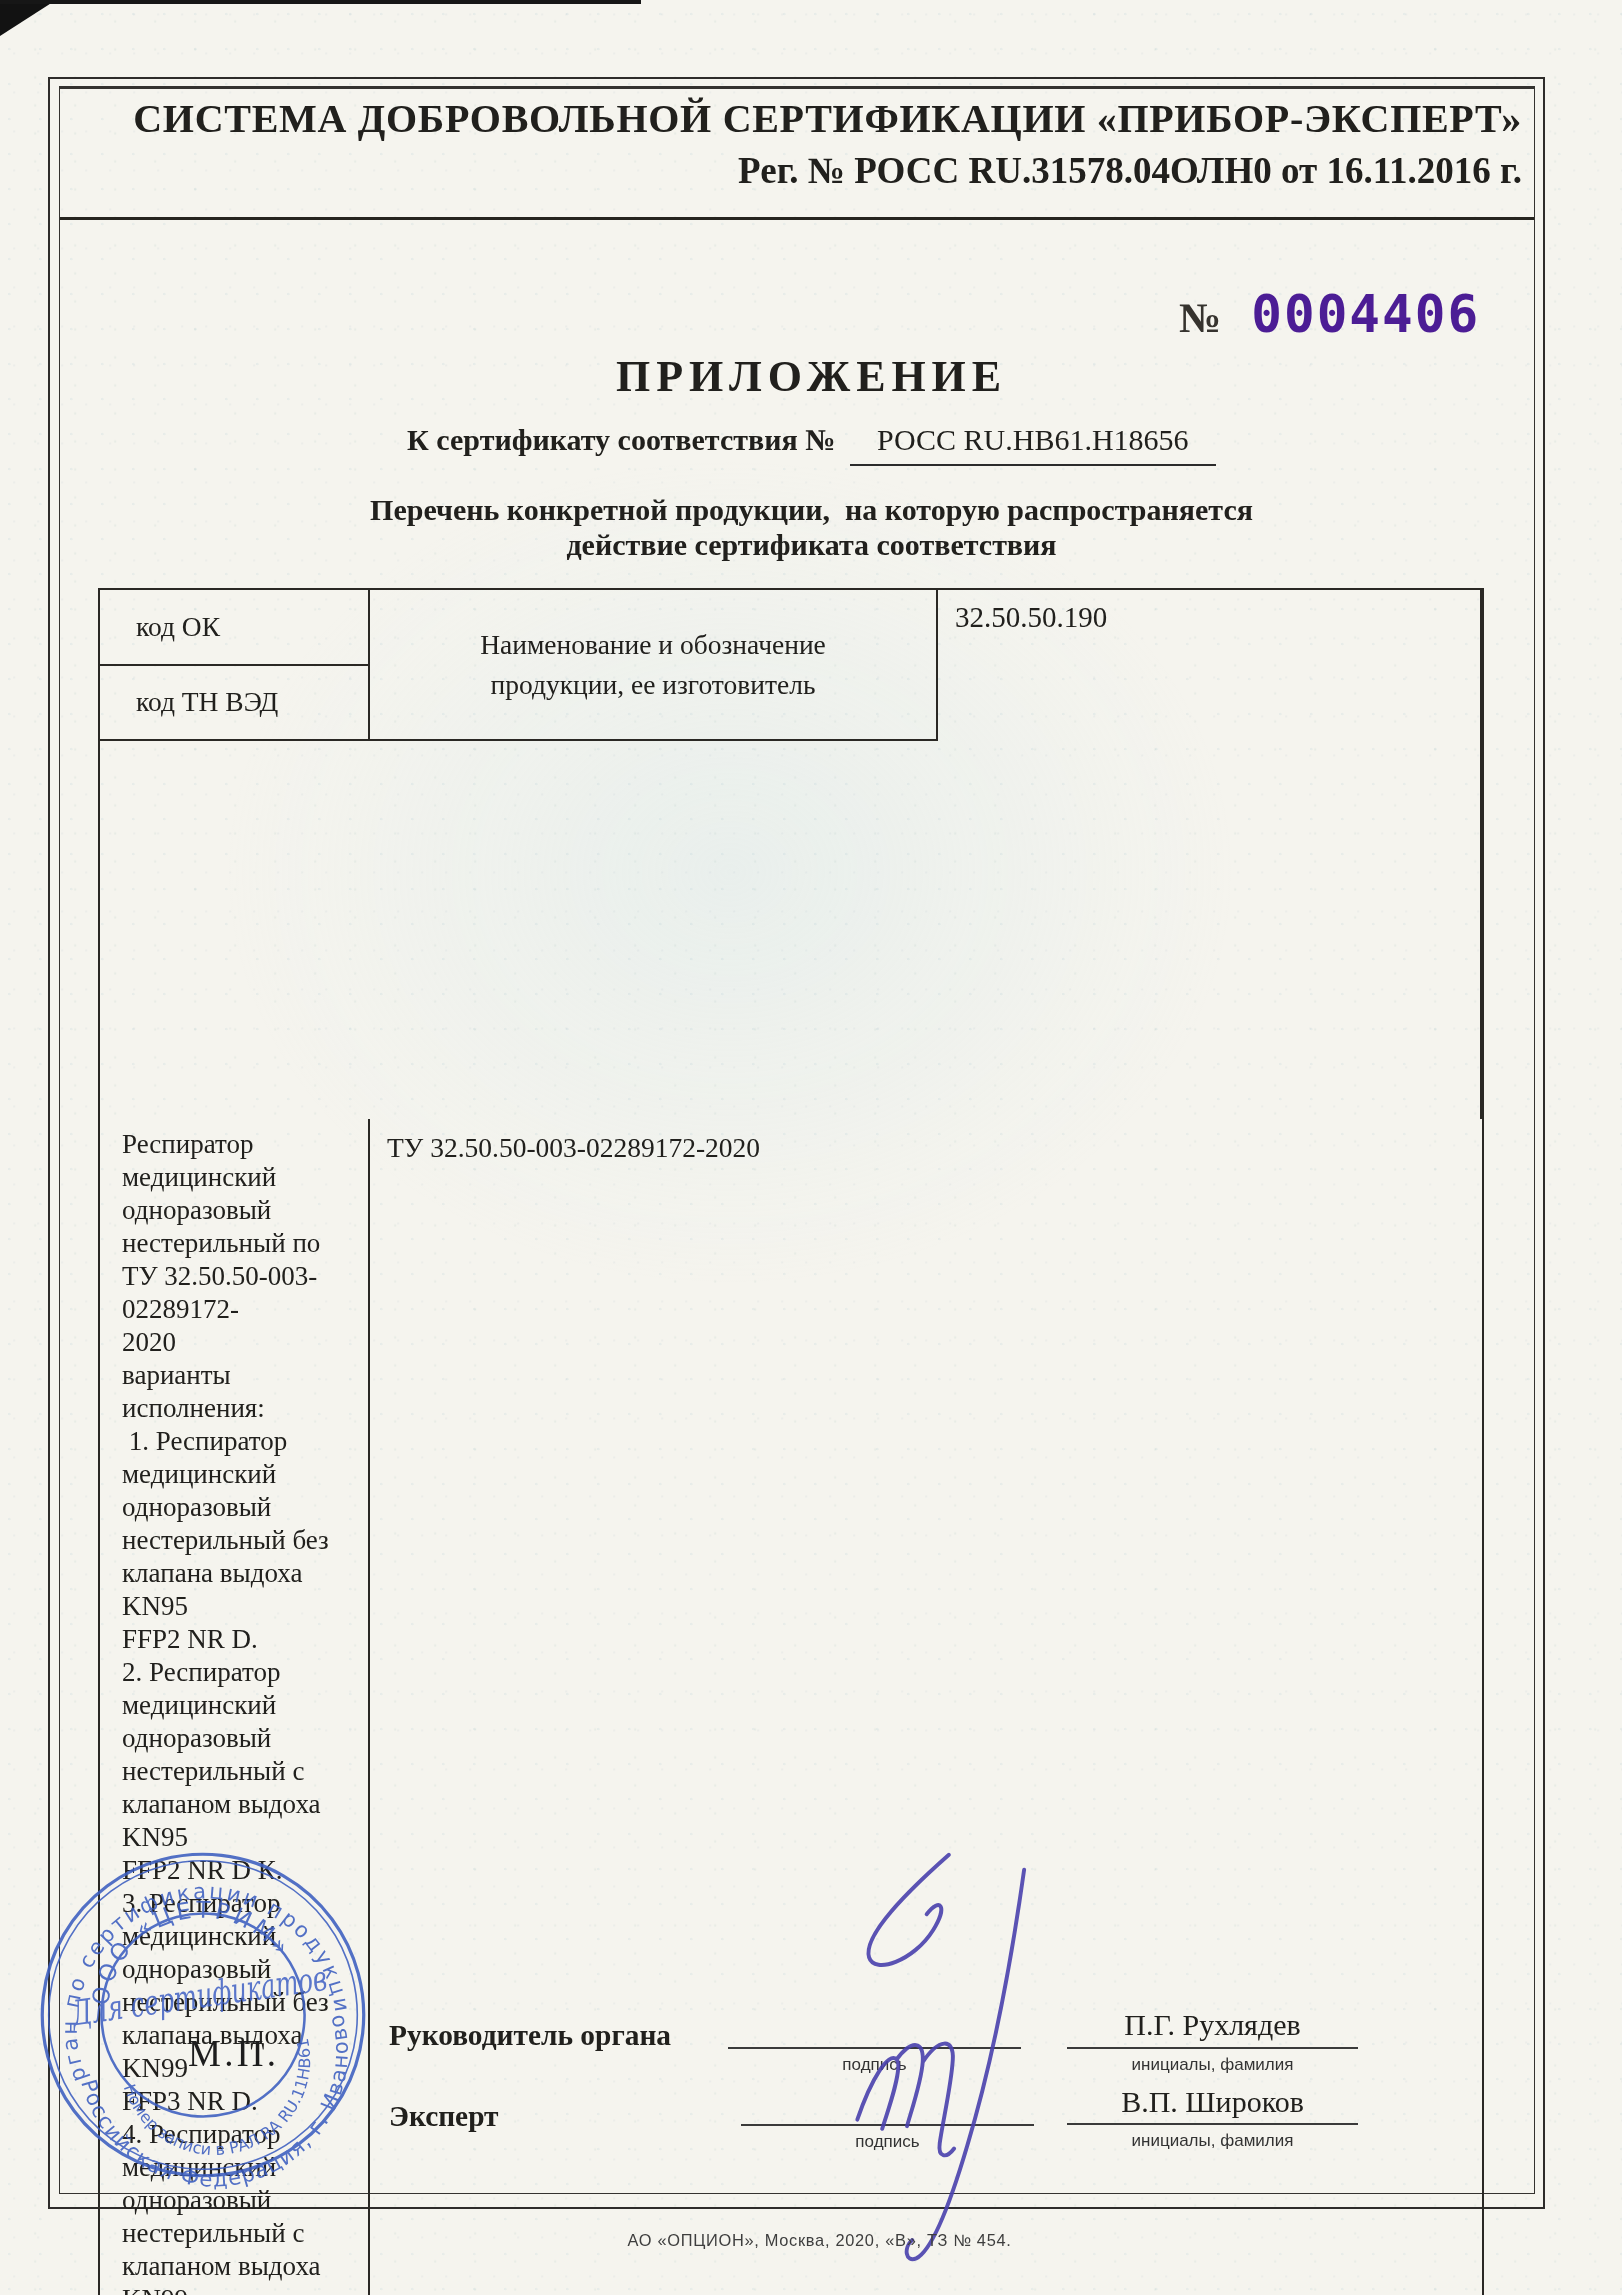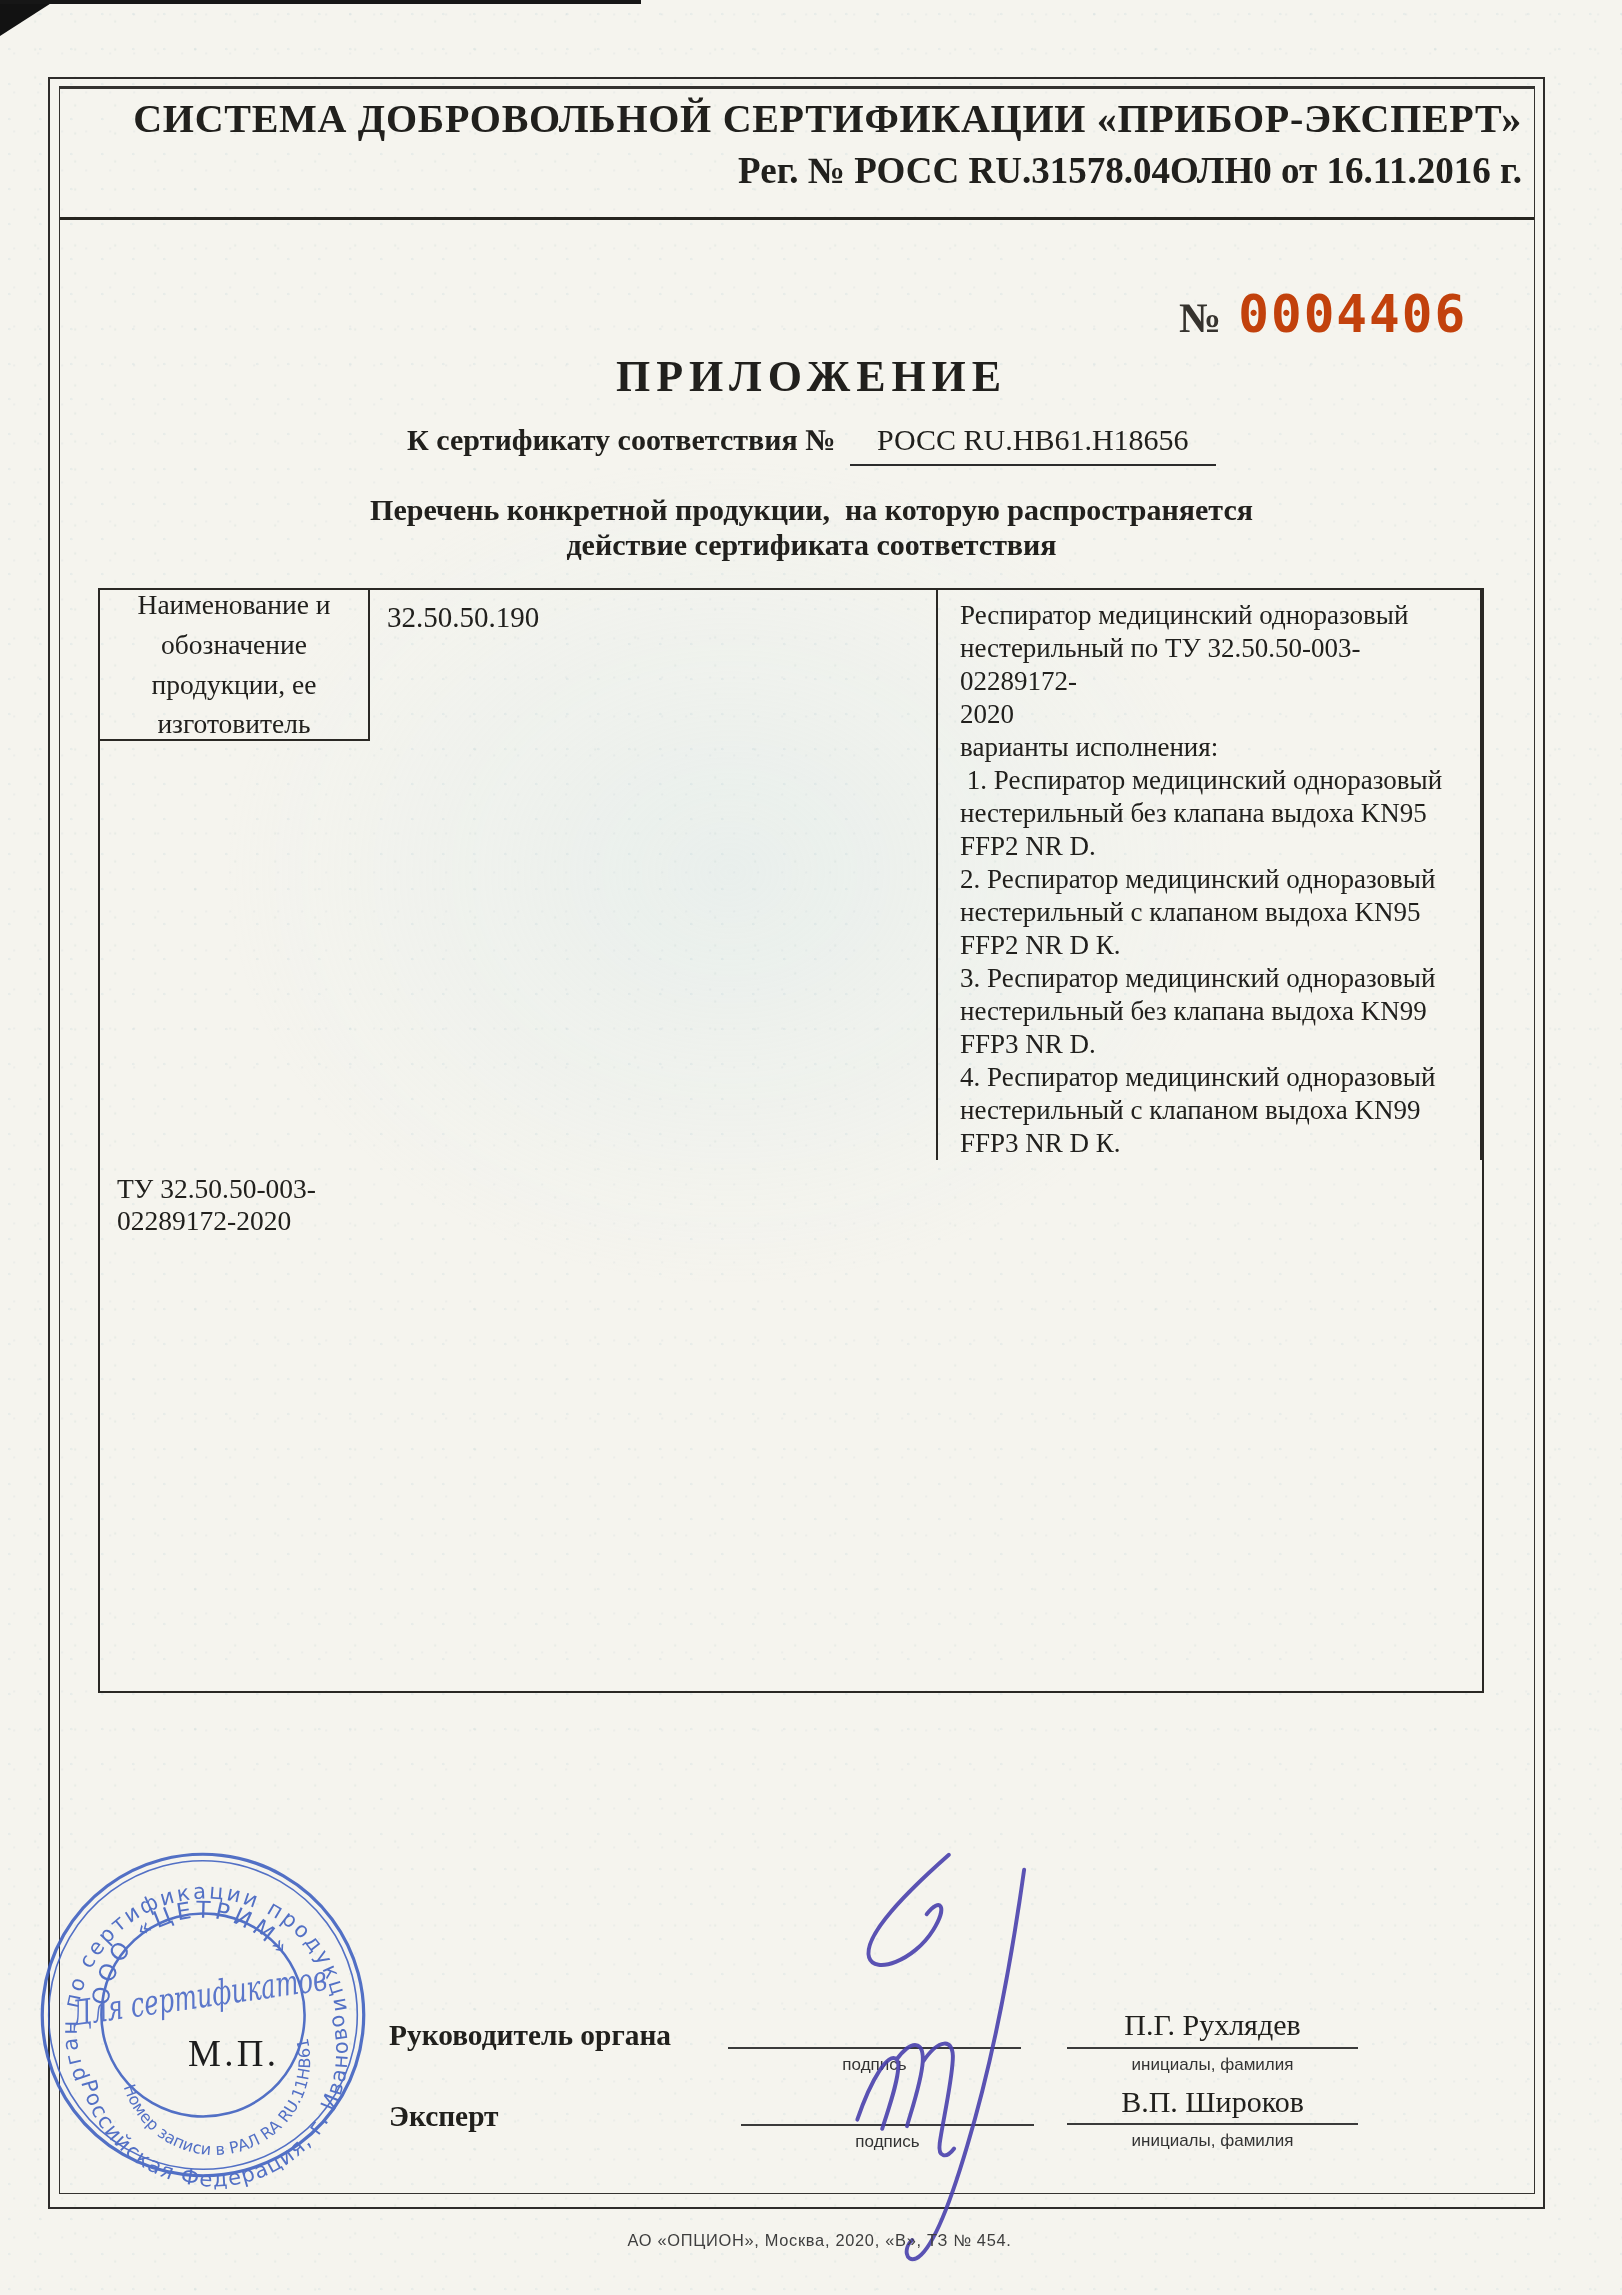--- a/index.html
+++ b/index.html
@@ -22,21 +22,21 @@
     border:1.3px solid #34322f;border-top-width:3.3px;}
   .header-rule{position:absolute;left:60px;top:217px;width:1474px;height:2.6px;background:#26241f;}
 
   .header-text{position:absolute;left:48px;top:98px;width:1474px;text-align:right;}
   .ht1{font-size:40px;font-weight:bold;letter-spacing:0.7px;line-height:1.05;}
   .ht2{font-size:37px;font-weight:bold;margin-top:11.8px;line-height:1.05;}
 
   .serial{position:absolute;left:1179px;top:289px;display:flex;align-items:baseline;gap:17px;}
   .serial-no{font-size:42px;font-weight:bold;color:#36332e;}
   .serial-digits{font-family:"DejaVu Sans Mono",monospace;font-size:51px;font-weight:bold;
-    color:#c2410c;letter-spacing:2px;line-height:1;}
+    color:#4c1d95;letter-spacing:2px;line-height:1;margin-left:13px;}
 
   .doc-title{position:absolute;left:0;top:351px;width:1623px;text-align:center;
     font-size:44px;font-weight:bold;letter-spacing:5.9px;}
 
   .cert-line{position:absolute;left:0;top:407px;width:1623px;text-align:center;font-size:30px;}
   .cert-label{font-weight:bold;}
   .cert-num{display:inline-block;border-bottom:2px solid #2b2b2b;padding:0 19.6px 6.5px;
     margin-left:14.4px;min-width:327px;margin-top:16px;}
 
   .subtitle{position:absolute;left:0;top:492px;width:1623px;text-align:center;
@@ -94,20 +94,24 @@
 <div class="doc-title">ПРИЛОЖЕНИЕ</div>
 
 <div class="cert-line">
   <span class="cert-label">К сертификату соответствия №</span><span class="cert-num">РОСС RU.НВ61.Н18656</span>
 </div>
 
 <div class="subtitle">Перечень конкретной продукции,  на которую распространяется
 действие сертификата соответствия</div>
 
 <div class="ptable">
+  <div class="th th-c1">
+    <div class="half half-top">код ОК</div>
+    <div class="half">код ТН ВЭД</div>
+  </div>
   <div class="th th-c2">Наименование и обозначение
 продукции, ее изготовитель</div>
 
   <div class="td td-c1">32.50.50.190</div>
   <div class="td td-c2">Респиратор медицинский одноразовый
 нестерильный по ТУ 32.50.50-003-02289172-
 2020
 варианты исполнения:
  1. Респиратор медицинский одноразовый
 нестерильный без клапана выдоха KN95

